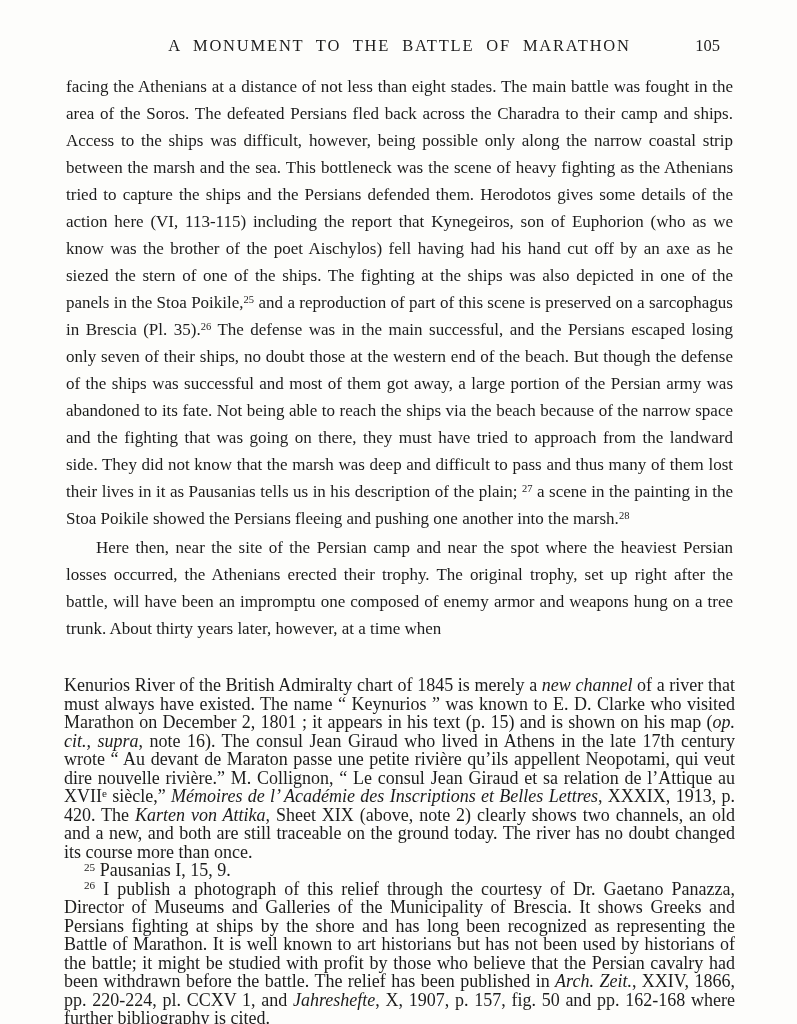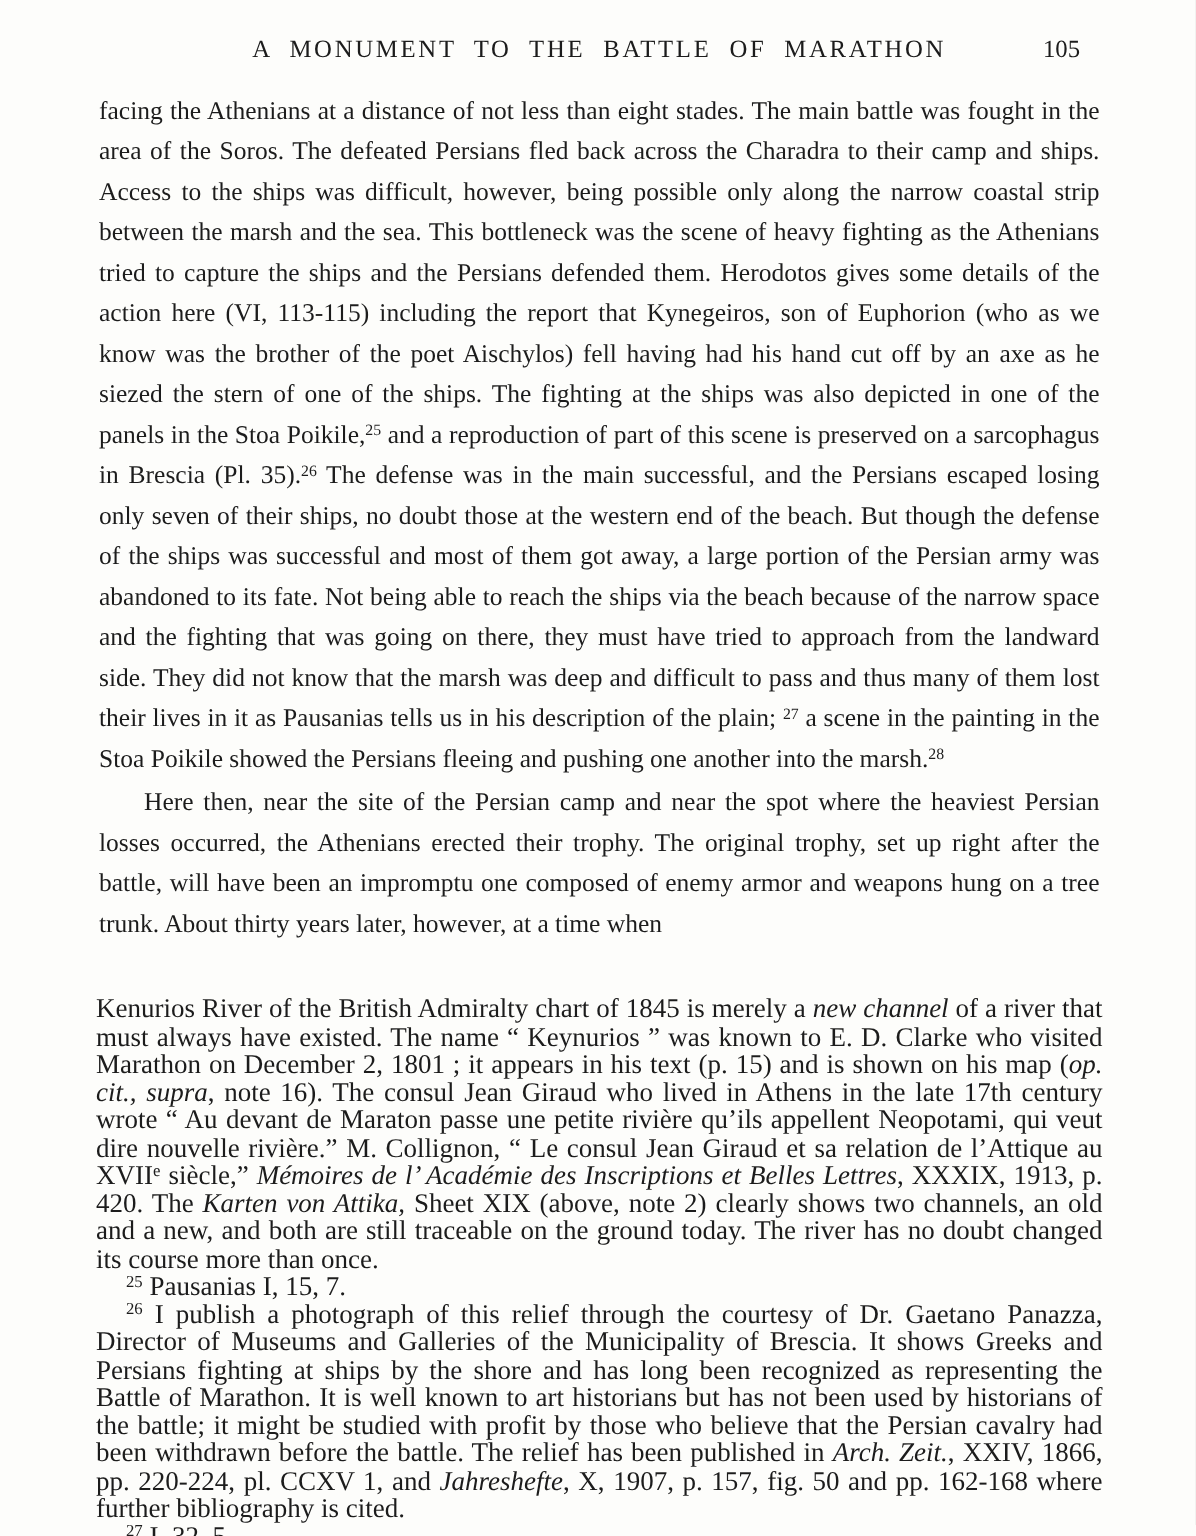--- a/index.html
+++ b/index.html
@@ -6,21 +6,21 @@
     margin: 0; padding: 0;
     background: #e9e9e7;
     font-family: "Liberation Serif", serif;
   }
   .page {
     width: 797px; height: 1024px;
     margin: 0 auto;
     background: var(--paper, #fdfdfb);
     color: var(--ink, #1c1c1c);
     box-sizing: border-box;
-    padding: 23px 62px 0 64px;
+    padding: 36px 62px 0 64px;
     position: relative;
     overflow: hidden;
   }
   .header {
     position: relative;
     height: 21px;
     margin-bottom: 16px;
   }
   .header-title {
     text-align: center;
@@ -66,18 +66,18 @@
     <div class="page-num">105</div>
   </div>
 
   <div class="body-text">
       <p class="para"><span>facing the Athenians at a distance of not less than eight stades.  The main battle was fought in the area of the Soros.  The defeated Persians fled back across the Charadra to their camp and ships.  Access to the ships was difficult, however, being possible only along the narrow coastal strip between the marsh and the sea.  This bottleneck was the scene of heavy fighting as the Athenians tried to capture the ships and the Persians defended them.  Herodotos gives some details of the action here (VI, 113-115) including the report that Kynegeiros, son of Euphorion (who as we know was the brother of the poet Aischylos) fell having had his hand cut off by an axe as he siezed the stern of one of the ships.  The fighting at the ships was also depicted in one of the panels in the Stoa Poikile,</span><span class="sup">25</span><span> and a reproduction of part of this scene is preserved on a sarcophagus in Brescia (Pl. 35).</span><span class="sup">26</span><span>  The defense was in the main successful, and the Persians escaped losing only seven of their ships, no doubt those at the western end of the beach.  But though the defense of the ships was successful and most of them got away, a large portion of the Persian army was abandoned to its fate.  Not being able to reach the ships via the beach because of the narrow space and the fighting that was going on there, they must have tried to approach from the landward side.  They did not know that the marsh was deep and difficult to pass and thus many of them lost their lives in it as Pausanias tells us in his description of the plain; </span><span class="sup">27</span><span> a scene in the painting in the Stoa Poikile showed the Persians fleeing and pushing one another into the marsh.</span><span class="sup">28</span></p>
       <p class="para indent"><span>Here then, near the site of the Persian camp and near the spot where the heaviest Persian losses occurred, the Athenians erected their trophy.  The original trophy, set up right after the battle, will have been an impromptu one composed of enemy armor and weapons hung on a tree trunk.  About thirty years later, however, at a time when</span></p>
     </div>
 
   <div class="footnotes">
       <p class="para"><span>Kenurios River of the British Admiralty chart of 1845 is merely a </span><span class="it">new channel</span><span> of a river that must always have existed.  The name “ Keynurios ” was known to E. D. Clarke who visited Marathon on December 2, 1801 ; it appears in his text (p. 15) and is shown on his map (</span><span class="it">op. cit., supra</span><span>, note 16). The consul Jean Giraud who lived in Athens in the late 17th century wrote “ Au devant de Maraton passe une petite rivière qu’ils appellent Neopotami, qui veut dire nouvelle rivière.”  M. Collignon, “ Le consul Jean Giraud et sa relation de l’Attique au XVII</span><span class="sup">e</span><span> siècle,” </span><span class="it">Mémoires de l’ Académie des Inscriptions et Belles Lettres</span><span>, XXXIX, 1913, p. 420.  The </span><span class="it">Karten von Attika,</span><span> Sheet XIX (above, note 2) clearly shows two channels, an old and a new, and both are still traceable on the ground today.  The river has no doubt changed its course more than once.</span></p>
-      <p class="para indent"><span class="sup">25</span><span> Pausanias I, 15, 7.</span></p>
+      <p class="para indent"><span class="sup">25</span><span> Pausanias I, 15, 9.</span></p>
       <p class="para indent"><span class="sup">26</span><span> I publish a photograph of this relief through the courtesy of Dr. Gaetano Panazza, Director of Museums and Galleries of the Municipality of Brescia.  It shows Greeks and Persians fighting at ships by the shore and has long been recognized as representing the Battle of Marathon.  It is well known to art historians but has not been used by historians of the battle; it might be studied with profit by those who believe that the Persian cavalry had been withdrawn before the battle.  The relief has been published in </span><span class="it">Arch. Zeit.</span><span>, XXIV, 1866, pp. 220-224, pl. CCXV 1, and </span><span class="it">Jahreshefte</span><span>, X, 1907, p. 157, fig. 50 and pp. 162-168 where further bibliography is cited.</span></p>
       <p class="para indent"><span class="sup">27</span><span> I, 32, 5.</span></p>
       <p class="para indent"><span class="sup">28</span><span> Pausanias, I, 15, 9.</span></p>
     </div>
 </div>
 
 </body></html>

